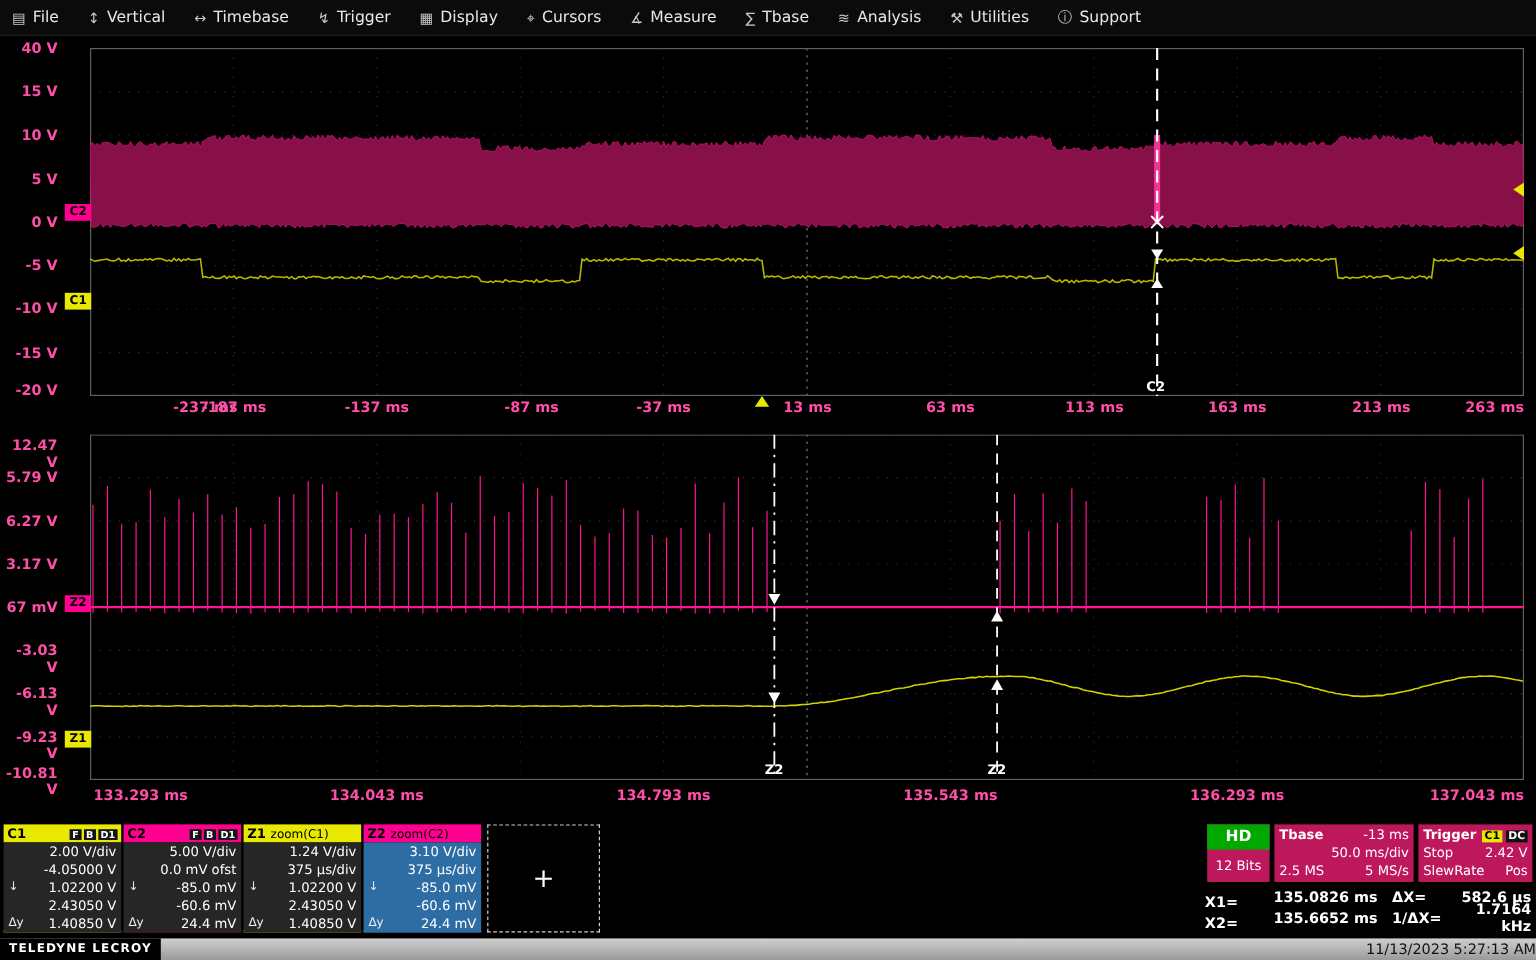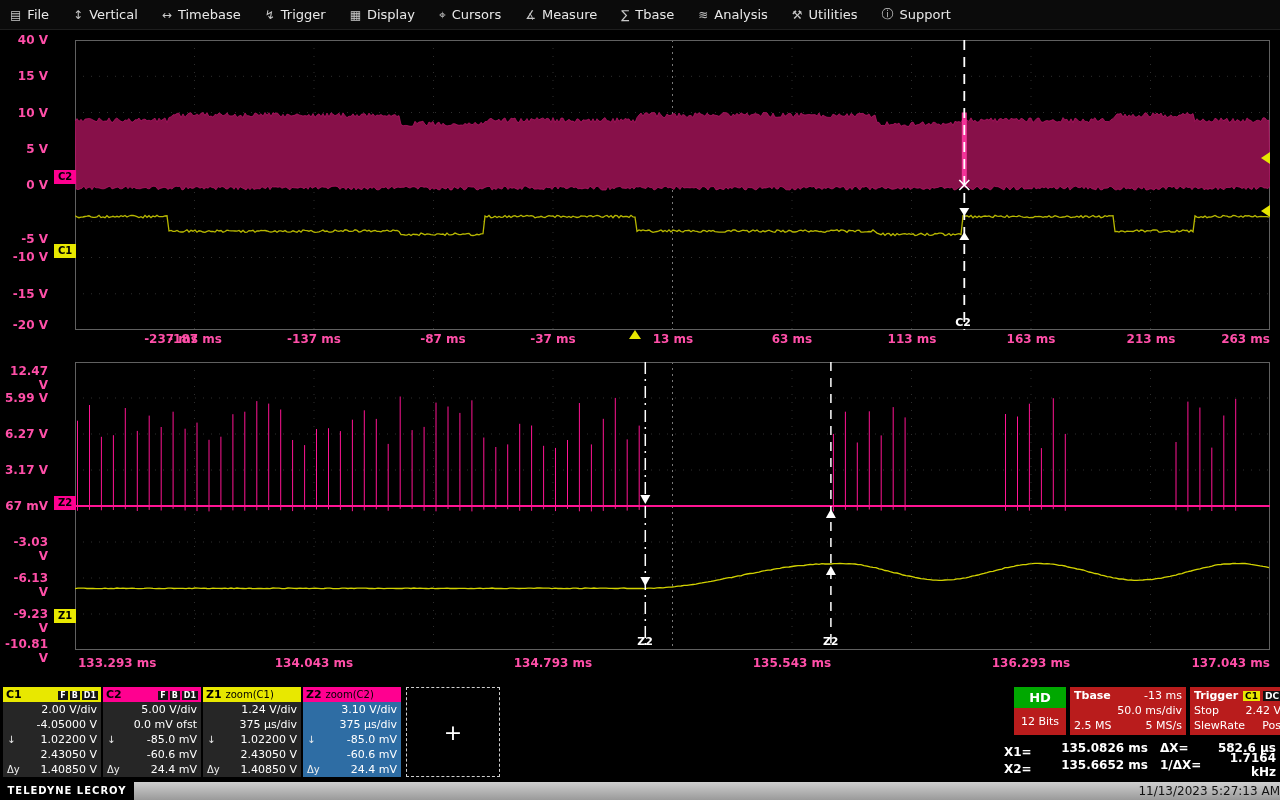--- a/index.html
+++ b/index.html
@@ -37,21 +37,21 @@
   .dr .ic{font-size:10px;color:#eee;}
   .desc.c1d{border-bottom:2px solid #e8e800;}
   .desc.c2d{border-bottom:2px solid #ff0090;}
   .desc.z1d{border-bottom:2px solid #e8e800;}
   .desc.z2d{border-bottom:2px solid #4aa0d8;}
 
   .addbox{position:absolute;left:406px;top:687px;width:92px;height:88px;border:1px dashed #cfcfcf;
           display:flex;align-items:center;justify-content:center;font-size:22px;color:#fff;cursor:pointer;}
 
   
-  .info{position:absolute;top:687px;background:#b91c1c;color:#fff;font-size:11px;box-sizing:border-box;cursor:pointer;margin-left:8px;}
+  .info{position:absolute;top:687px;background:#be185d;color:#fff;font-size:11px;box-sizing:border-box;cursor:pointer;}
   .hdbox{left:1006px;width:52px;height:48px;}
   .hd-h{background:#00a800;color:#fff;font-weight:bold;font-size:13px;text-align:center;height:21px;line-height:21px;}
   .hd-b{height:27px;line-height:27px;text-align:center;color:#fff;}
   .tbase{left:1062px;width:116px;height:48px;padding:1px 4px;}
   .trigb{left:1182px;width:95px;height:48px;padding:1px 4px;}
   .irow{height:15px;display:flex;justify-content:space-between;align-items:center;white-space:nowrap;}
   .irow .bold{font-weight:bold;}
   .tbadge{font-size:9px;font-weight:bold;padding:0 2px;margin-left:3px;}
   .tb-c1{background:#e8e800;color:#000;}
   .tb-dc{background:#101010;color:#fff;}
@@ -153,21 +153,21 @@
     <text x="880.3" y="286" fill="#fff" font-size="11" font-weight="bold" font-family="DejaVu Sans,sans-serif">C2</text>
     <path d="M 1195 112 l -9 6 l 9 6 z" fill="#e6e600"></path>
     <path d="M 1195 165 l -9 6 l 9 6 z" fill="#e6e600"></path>
   </svg>
 
 <div class="ylab" style="top:33px">40 V</div>
 <div class="ylab" style="top:69px">15 V</div>
 <div class="ylab" style="top:106px">10 V</div>
 <div class="ylab" style="top:142px">5 V</div>
 <div class="ylab" style="top:178px">0 V</div>
-<div class="ylab" style="top:232px">-5 V</div>
+<div class="ylab" style="top:214px">-5 V</div>
 <div class="ylab" style="top:250px">-10 V</div>
 <div class="ylab" style="top:287px">-15 V</div>
 <div class="ylab" style="top:318px">-20 V</div>
 
 <div class="chbadge badge-c2" style="left:54px;top:170px">C2</div>
 <div class="chbadge badge-c1" style="left:54px;top:244px">C1</div>
 
 <div class="xlab" style="left:30px;top:332px;text-align:right;padding-left:48px;width:120px">-237 ms</div>
 <div class="xlab" style="left:150px;top:332px">-187 ms</div>
 <div class="xlab" style="left:269px;top:332px">-137 ms</div>
@@ -211,21 +211,21 @@
     <line x1="755.9" y1="0" x2="755.9" y2="288" stroke="#fff" stroke-width="1.5" stroke-dasharray="9 7"></line>
     <path d="M 565.3 133 h10 l-5 9 z" fill="#fff"></path>
     <path d="M 565.3 215 h10 l-5 9 z" fill="#fff"></path>
     <path d="M 750.9 156 h10 l-5 -9 z" fill="#fff"></path>
     <path d="M 750.9 213 h10 l-5 -9 z" fill="#fff"></path>
     <text x="562.3" y="283" fill="#fff" font-size="11" font-weight="bold" font-family="DejaVu Sans,sans-serif">Z2</text>
     <text x="747.9" y="283" fill="#fff" font-size="11" font-weight="bold" font-family="DejaVu Sans,sans-serif">Z2</text>
   </svg>
 
 <div class="ylab" style="top:364px">12.47 V</div>
-<div class="ylab" style="top:391px">5.99 V</div>
+<div class="ylab" style="top:391px">5.79 V</div>
 <div class="ylab" style="top:427px">6.27 V</div>
 <div class="ylab" style="top:463px">3.17 V</div>
 <div class="ylab" style="top:499px">67 mV</div>
 <div class="ylab" style="top:535px">-3.03 V</div>
 <div class="ylab" style="top:571px">-6.13 V</div>
 <div class="ylab" style="top:607px">-9.23 V</div>
 <div class="ylab" style="top:637px">-10.81 V</div>
 
 <div class="chbadge badge-z2" style="left:54px;top:496px">Z2</div>
 <div class="chbadge badge-z1" style="left:54px;top:609px">Z1</div>

